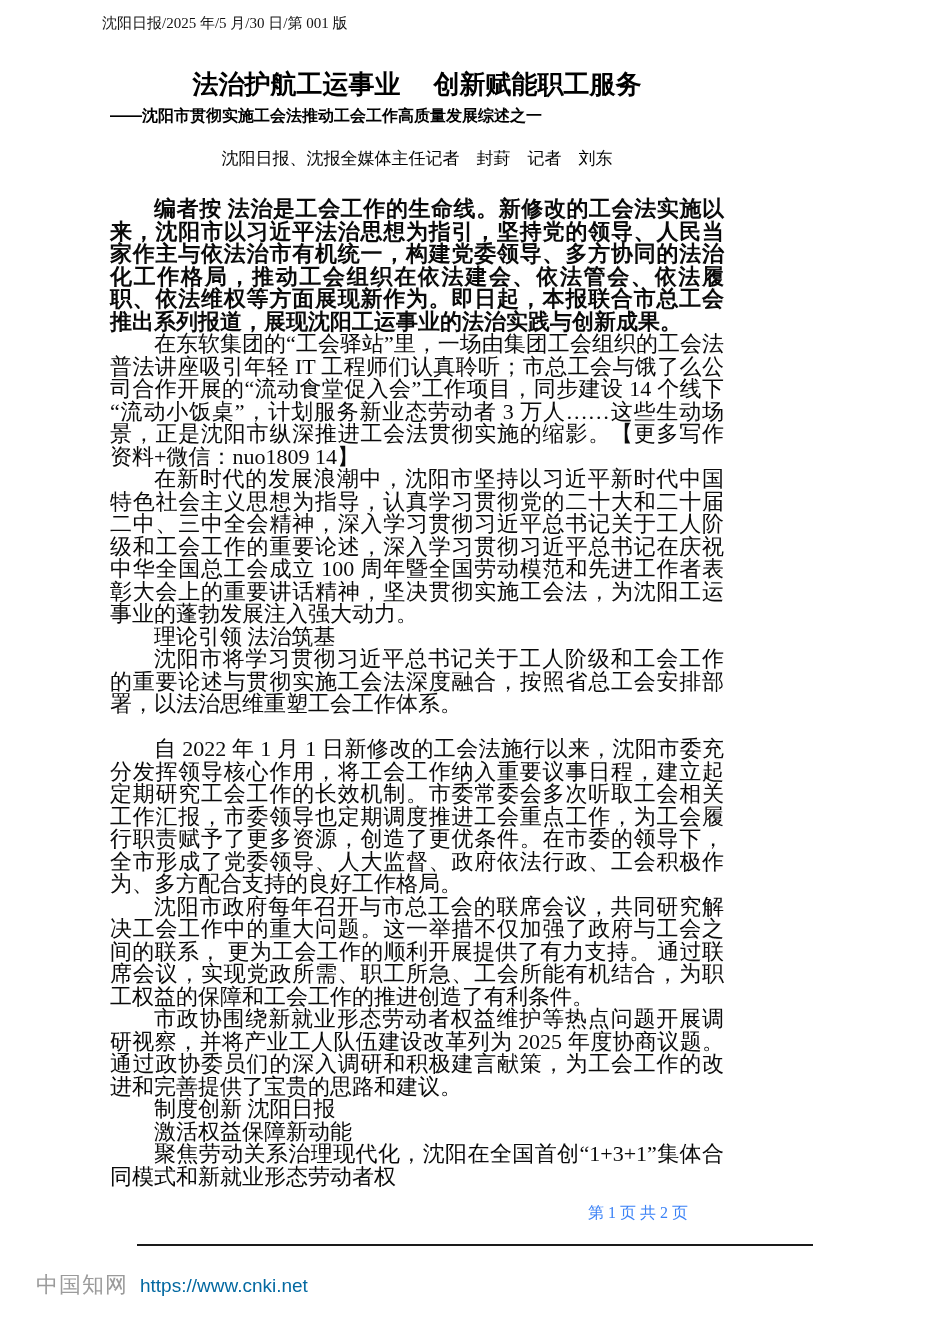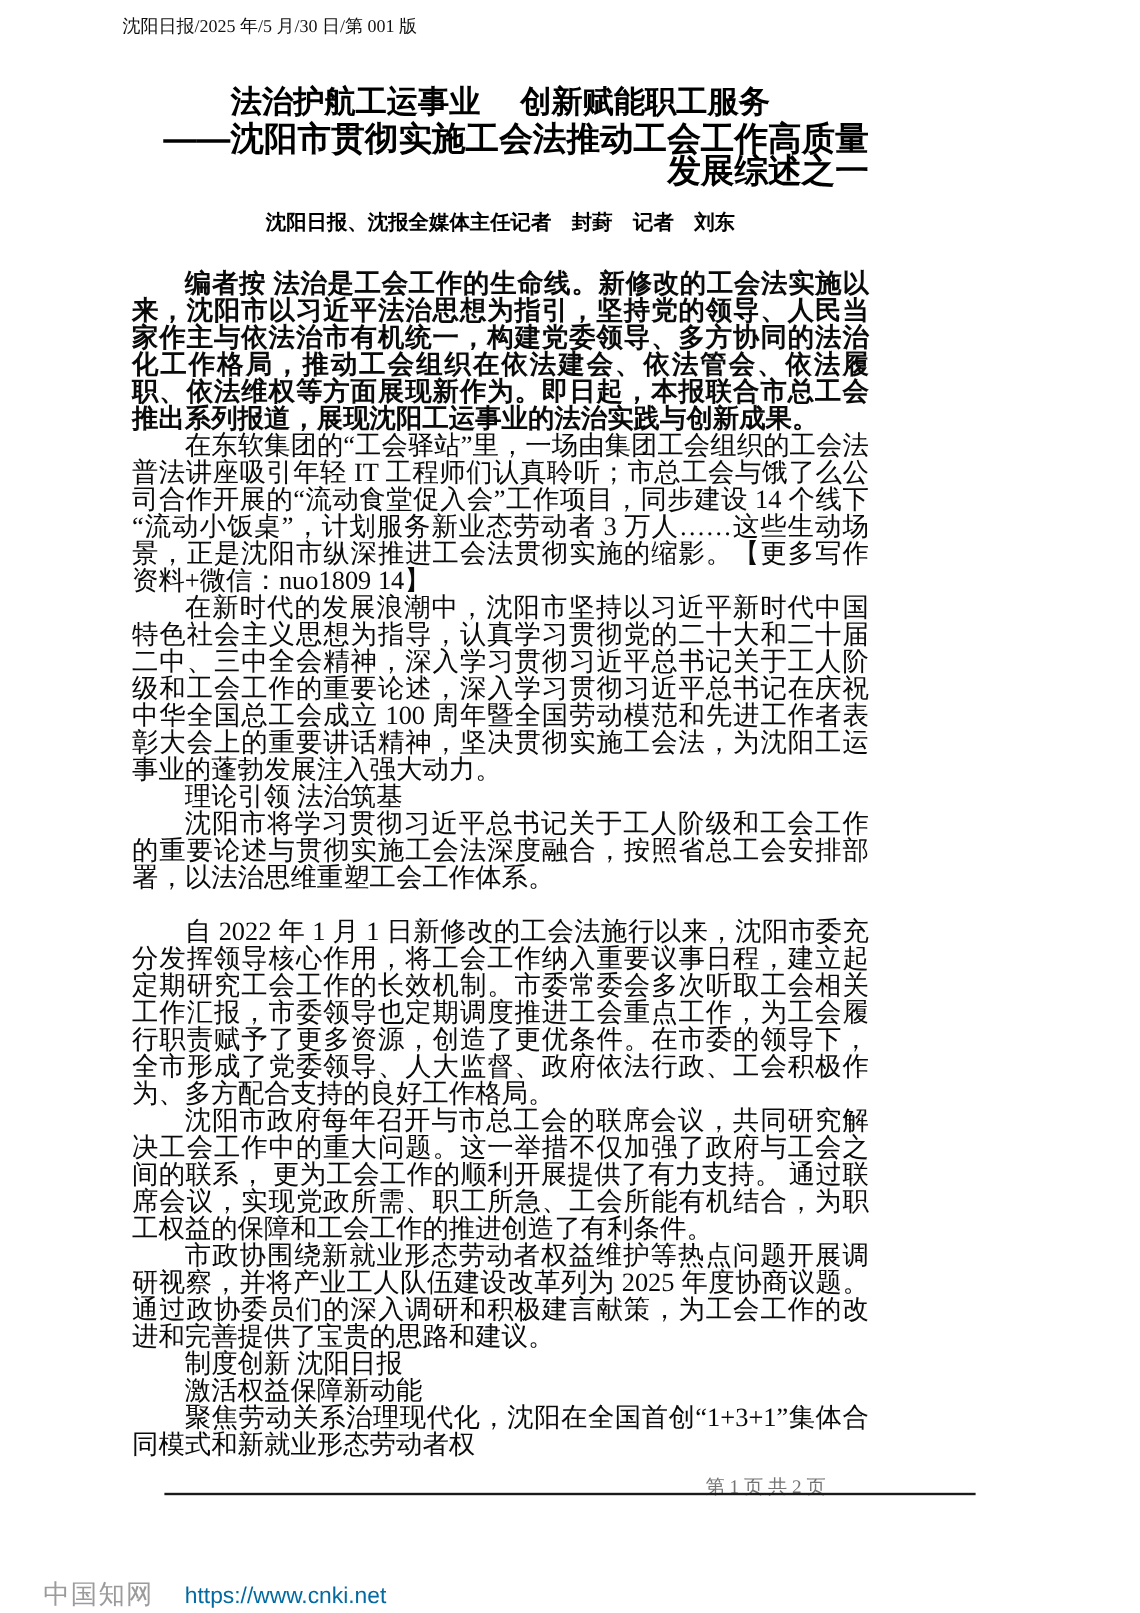--- a/index.html
+++ b/index.html
@@ -30,33 +30,33 @@
     margin-top: 34px;
     text-align: center;
     font-size: 26px;
     line-height: 32px;
     font-weight: bold;
     font-family: "Liberation Sans", "DejaVu Sans", sans-serif;
     color: #000000;
   }
   .doc-subtitle {
     margin-top: 2px;
-    text-align: right;
-    font-size: 28px;
+    text-align: left;
+    font-size: 16px;
     line-height: 27px;
     font-weight: bold;
     font-family: "Liberation Sans", "DejaVu Sans", sans-serif;
     color: #000000;
   }
   .byline {
     margin-top: 18px;
     text-align: center;
     font-size: 17px;
     line-height: 24px;
-    font-weight: bold;
+    font-weight: normal;
     font-family: "Liberation Sans", "DejaVu Sans", sans-serif;
     color: #000000;
   }
   .body-text {
     margin-top: 27px;
     font-size: 22px;
     line-height: 22.5px;
     color: #0a0a0a;
   }
   .para {
@@ -69,37 +69,37 @@
   }
   .para.gap-above {
     margin-top: 22.5px;
   }
   .page-indicator {
     margin-top: 14px;
     text-align: right;
     padding-right: 36px;
     font-size: 16px;
     line-height: 22px;
-    color: #737373;
+    color: #3b82f6;
   }
   .divider {
     position: absolute;
     top: 1244px;
     left: 137px;
     width: 676px;
     height: 0;
     border-top: 2px solid #1a1a1a;
   }
   .doc-footer {
     position: absolute;
     left: 36px;
-    top: 1314px;
+    top: 1270px;
     display: flex;
     align-items: baseline;
-    gap: 26px;
+    gap: 12px;
     font-family: "Liberation Sans", "DejaVu Sans", sans-serif;
   }
   .cnki-brand {
     font-size: 22px;
     color: #9b9b9b;
     letter-spacing: 1px;
   }
   .cnki-url {
     font-size: 19px;
     color: #0369a1;

